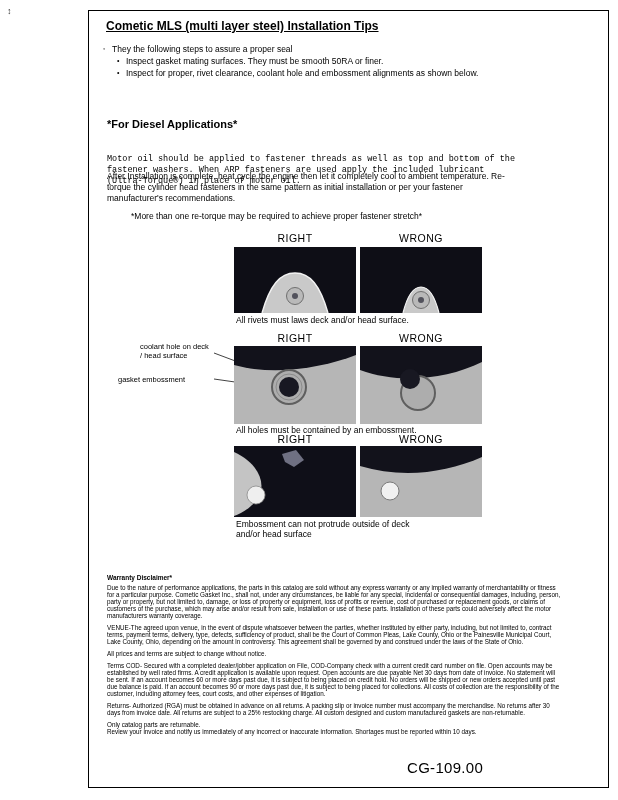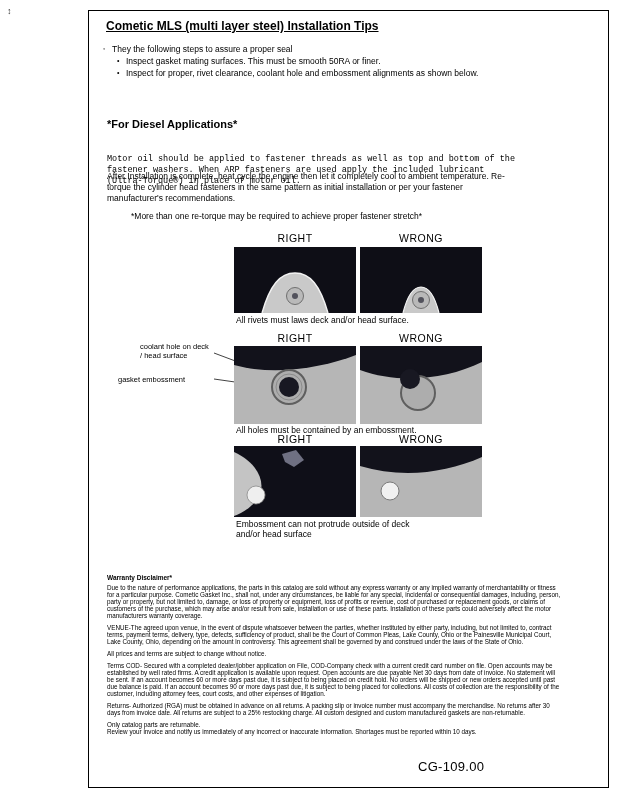--- a/index.html
+++ b/index.html
@@ -21,39 +21,39 @@
   .p-heat{top:171px;}
   .note{left:107px;top:211px;font-size:8.5px;margin-left:24px;}
   .hdr{width:122px;text-align:center;font-size:10.5px;letter-spacing:0.5px;}
   .img{width:122px;overflow:hidden;}
   .img svg{display:block;}
   .caption{font-size:8.5px;line-height:10px;}
   .callout{font-size:7.5px;line-height:9px;}
   .warranty{left:107px;top:574px;width:456px;}
   .warranty h4{margin:0 0 3px 0;font-size:6.5px;font-weight:bold;}
   .warranty p{margin:0 0 5px 0;font-size:6.3px;line-height:7px;}
-  .footer{left:418px;top:759px;font-size:13px;letter-spacing:0.3px;}
+  .footer{left:407px;top:759px;font-size:15px;letter-spacing:0.3px;}
 </style>
 </head>
 <body>
 
 <span class="abs corner-arrow" style="left:7px;top:0px;"></span>
 
 <div class="abs frame"></div>
 
 <div class="abs title">Cometic MLS (multi layer steel) Installation Tips</div>
 
 <div class="abs bullets">
   <div class="b">
       <span class="mk">◦</span>
       <span>They the following steps to assure a proper seal</span>
     </div>
   <div class="b sub">
       <span class="mk">•</span>
-      <span>Inspect gasket mating surfaces.  This must be smooth 50RA or finer.</span>
+      <span>Inspect gasket mating surfaces.  They must be smooth 50RA or finer.</span>
     </div>
   <div class="b sub">
       <span class="mk">•</span>
       <span>Inspect for proper, rivet clearance, coolant hole and embossment alignments as shown below.</span>
     </div>
 </div>
 
 <div class="abs heading">*For Diesel Applications*</div>
 <div class="abs para p-oil">Motor oil should be applied to fastener threads as well as top and bottom of the fastener washers. When ARP fasteners are used apply the included lubricant (Ultra-Torque®) in place of motor oil.</div>
 <div class="abs para p-heat">After Installation is complete, heat cycle the engine then let it completely cool to ambient temperature. Re-torque the cylinder head fasteners in the same pattern as initial installation or per your fastener manufacturer's recommendations.</div>

